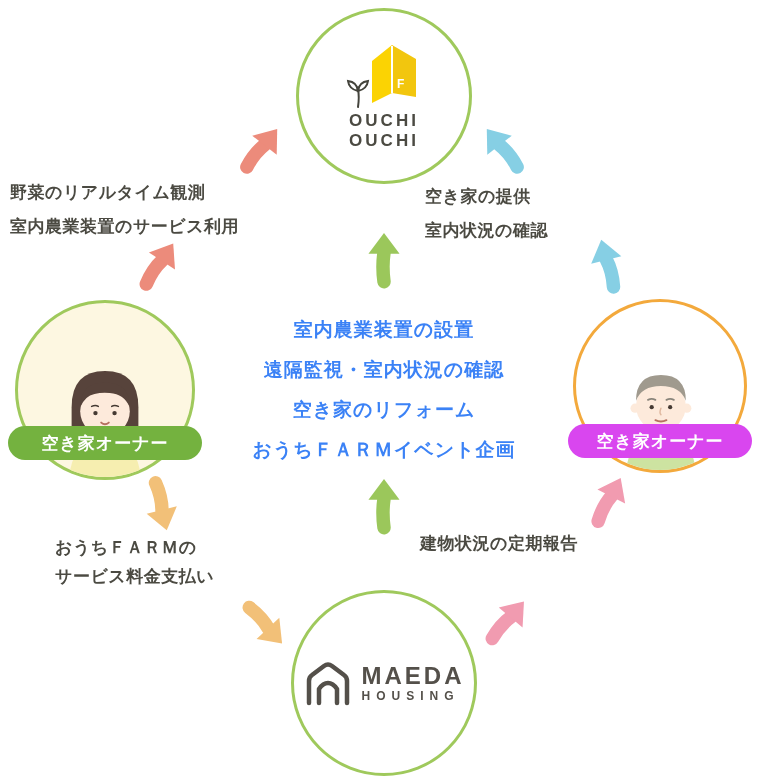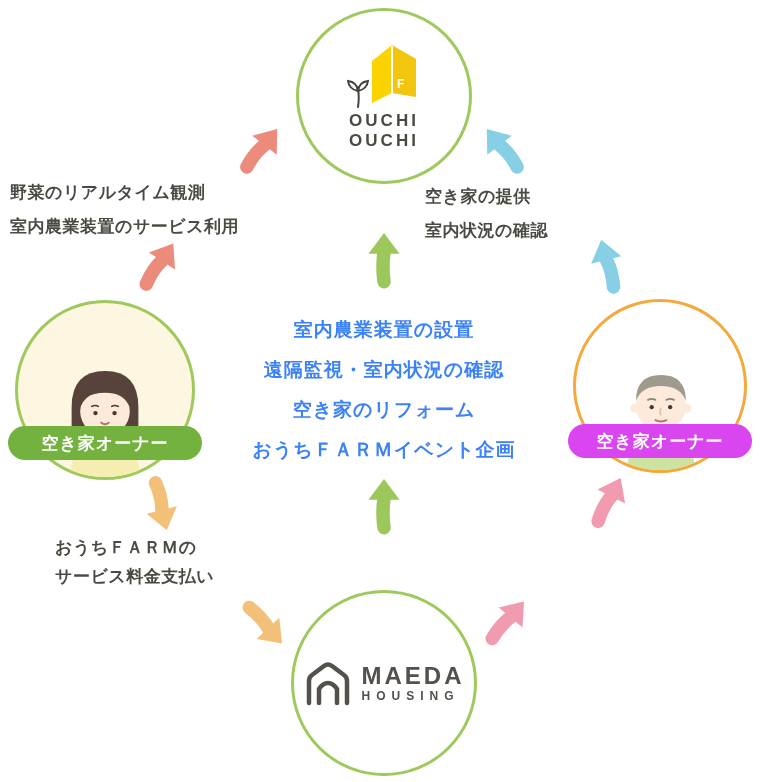--- a/index.html
+++ b/index.html
@@ -135,20 +135,21 @@
   </div>
   <div class="label" id="label-user-maeda">
     <div>おうちＦＡＲＭの</div>
     <div>サービス料金支払い</div>
   </div>
   <div class="label" id="label-owner-farm">
     <div>空き家の提供</div>
     <div>室内状況の確認</div>
   </div>
   <div class="label" id="label-maeda-owner">
+    <div>建物状況の定期報告</div>
   </div>
 
   <div class="arrow coral" style="left:240px;top:122px;transform:rotate(38deg);">
     <svg viewBox="0 0 36 56">
         <path d="M18 20 C15.5 30 15.5 37 17.5 48" stroke="currentColor" stroke-width="13" stroke-linecap="round" fill="none"></path>
         <path d="M18 1 L3 21 L33 21 Z" fill="currentColor"></path>
       </svg>
   </div>
   <div class="arrow coral" style="left:138px;top:238px;transform:rotate(33deg);">
     <svg viewBox="0 0 36 56">

